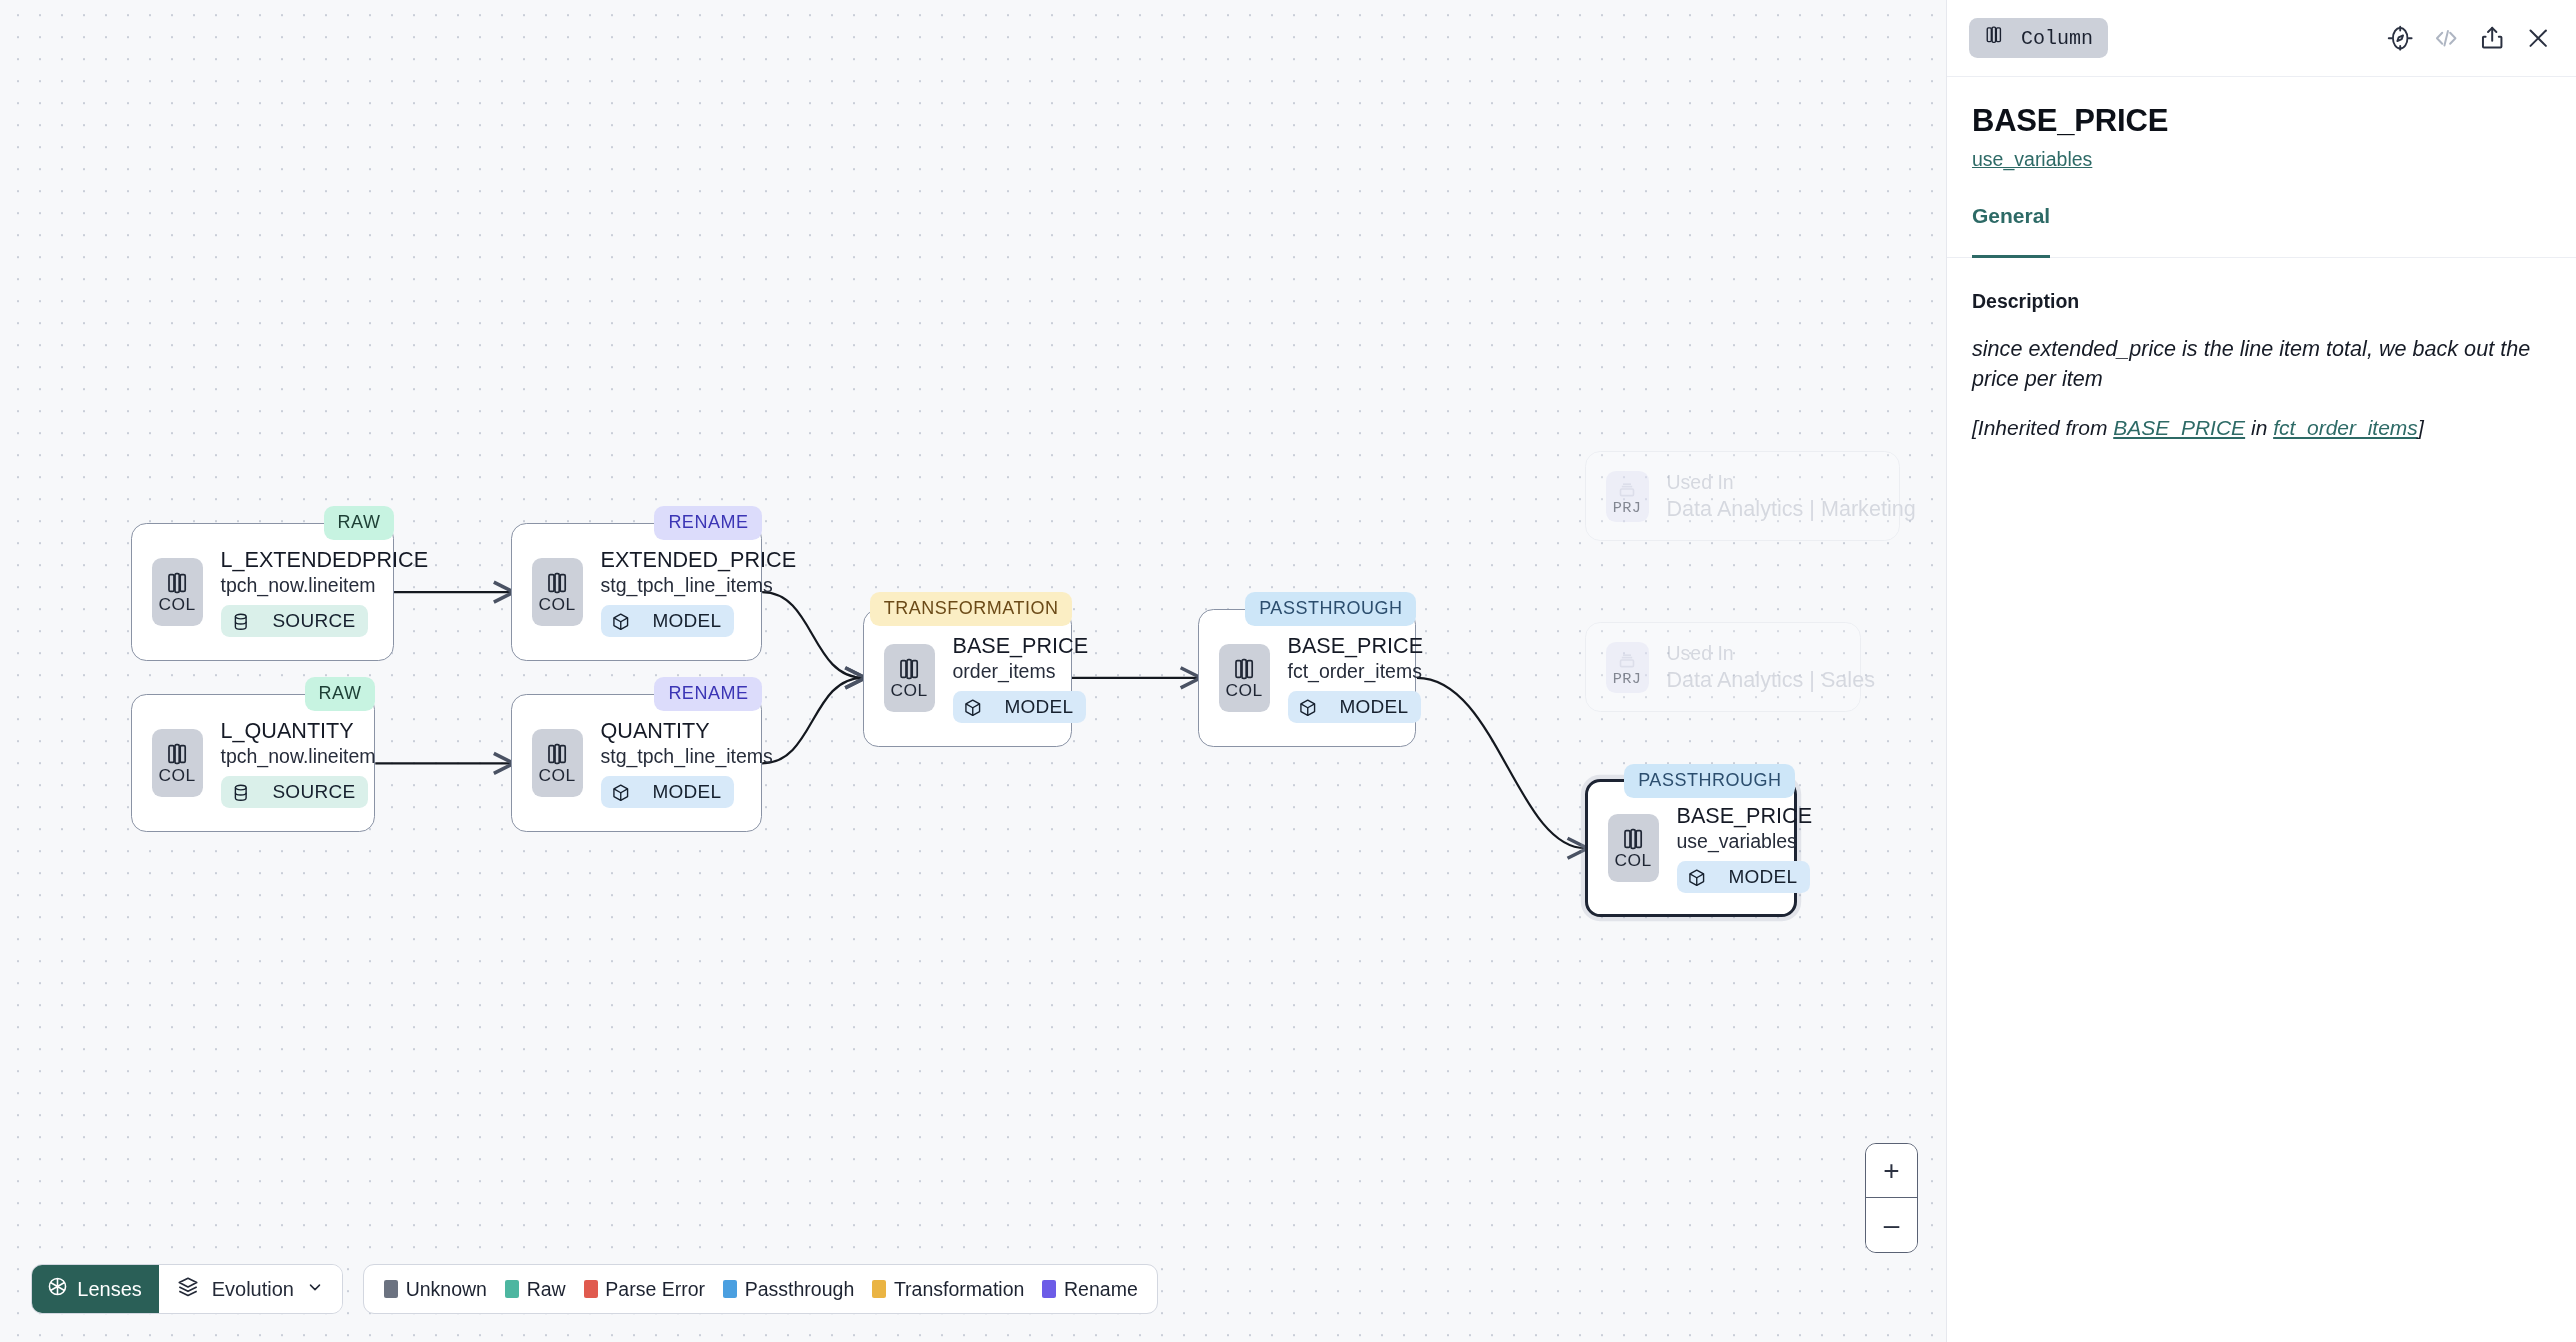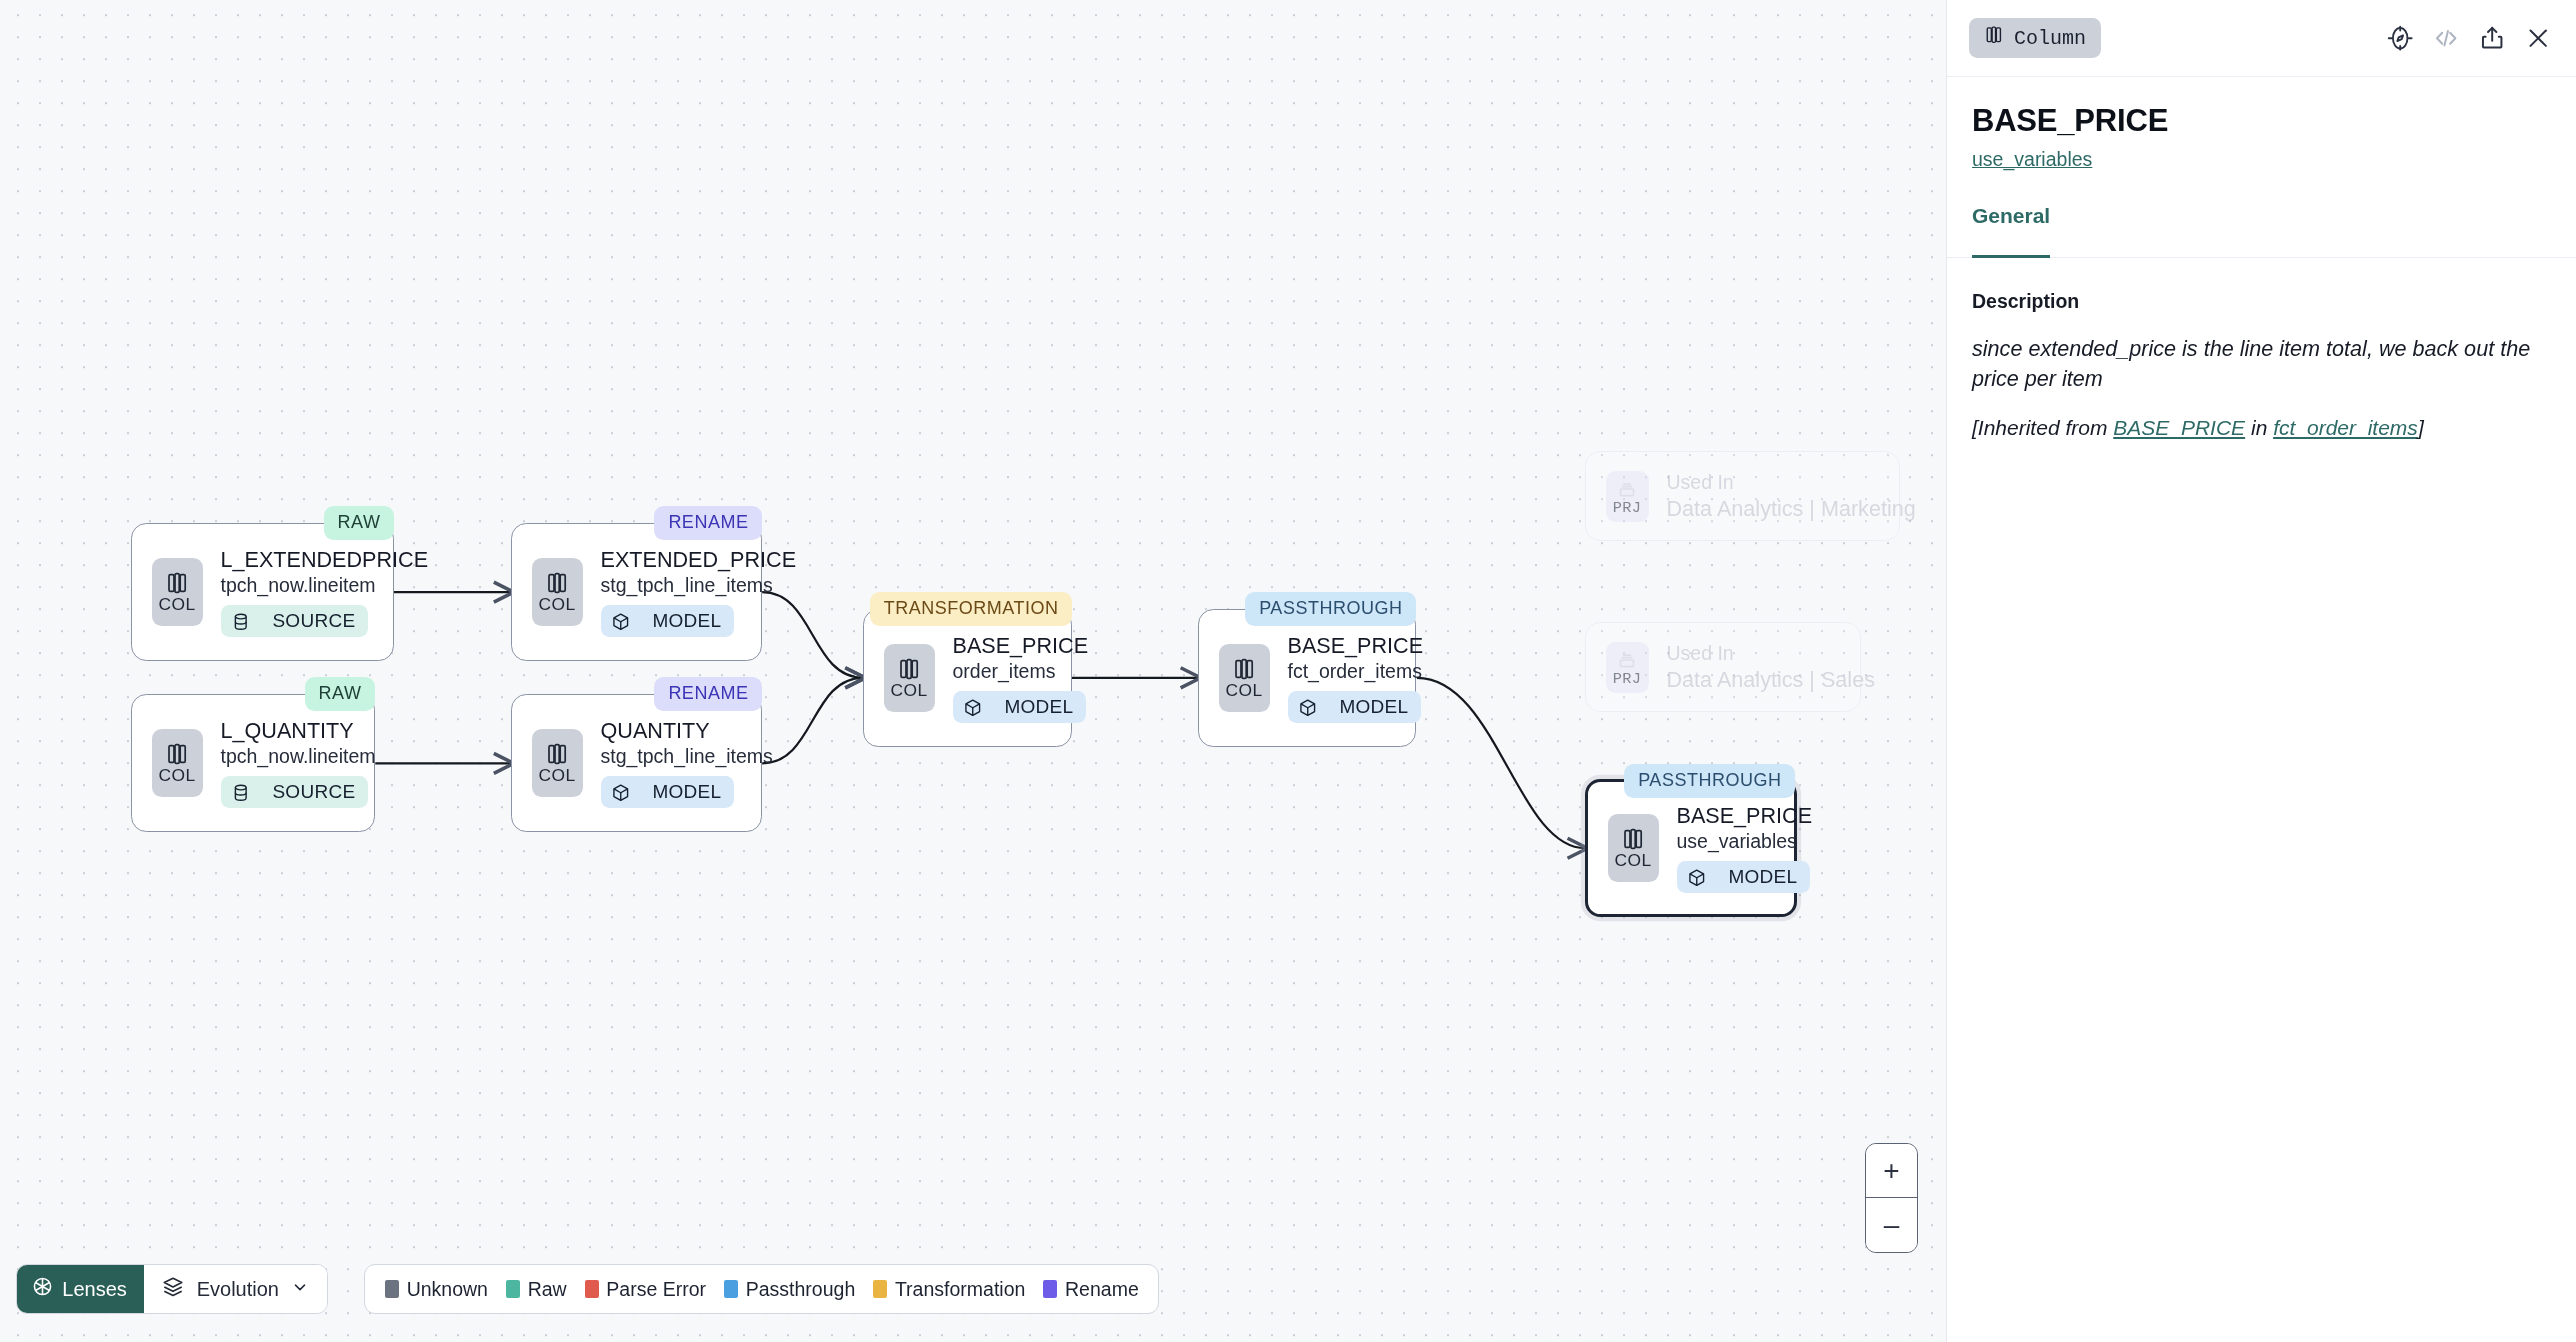--- a/index.html
+++ b/index.html
@@ -85,21 +85,21 @@
     background: #ffffff; border: 1.5px solid #5a6274; border-radius: 11px; overflow: hidden; z-index: 30;
   }
   .zoomctl button {
     display: block; width: 100%; height: 54px; background: #fff; border: 0;
     border-bottom: 1.5px solid #5a6274; cursor: pointer; color: #2b3141;
     font-size: 28px; line-height: 1; font-family: "Liberation Sans", sans-serif;
   }
   .zoomctl button:last-child { border-bottom: 0; }
 
   
-  .bottom { position: absolute; left: 16px; bottom: 29px; display: flex; align-items: center; gap: 36px; z-index: 30; }
+  .bottom { position: absolute; left: 31px; bottom: 29px; display: flex; align-items: center; gap: 20px; z-index: 30; }
   .lenses-group {
     display: flex; align-items: stretch; height: 50px;
     border: 1.4px solid #d3d7e0; border-radius: 11px; overflow: hidden; background: #fff;
   }
   .lenses-btn {
     background: #2a5f57; color: #ffffff; display: flex; align-items: center; gap: 9px;
     padding: 0 17.4px 0 15.3px; font-size: 20px; cursor: pointer;
   }
   .evolution-btn {
     background: #ffffff; color: #242a38; display: flex; align-items: center; gap: 12.5px;
@@ -115,21 +115,21 @@
   
   #panel {
     position: absolute; right: 0; top: 0; width: 630px; height: 1343px;
     background: #ffffff; border-left: 1.4px solid #e6e8ee; z-index: 40;
   }
   .p-head {
     height: 77px; display: flex; align-items: center; justify-content: space-between;
     padding: 0 25px 0 22px; border-bottom: 1.4px solid #eceef3;
   }
   .col-chip {
-    display: flex; align-items: center; gap: 11px;
+    display: flex; align-items: center; gap: 18px;
     background: #ccd0d9; border-radius: 8.4px; padding: 7.7px 14.6px;
     font-family: "Liberation Mono", monospace; font-size: 20px; color: #1b2130;
   }
   .p-head-actions { display: flex; align-items: center; gap: 19.5px; }
   .p-head-actions .ic { cursor: pointer; display: flex; align-items: center; }
 
   .p-title { font-size: 31px; font-weight: bold; color: #0c1018; padding: 26.4px 25px 0 25px; letter-spacing: -0.2px; }
   .p-link-row { padding: 8.4px 25px 0 25px; }
   .p-model-link { font-size: 19.5px; color: #2d6a66; text-decoration: underline; cursor: pointer; }
 

